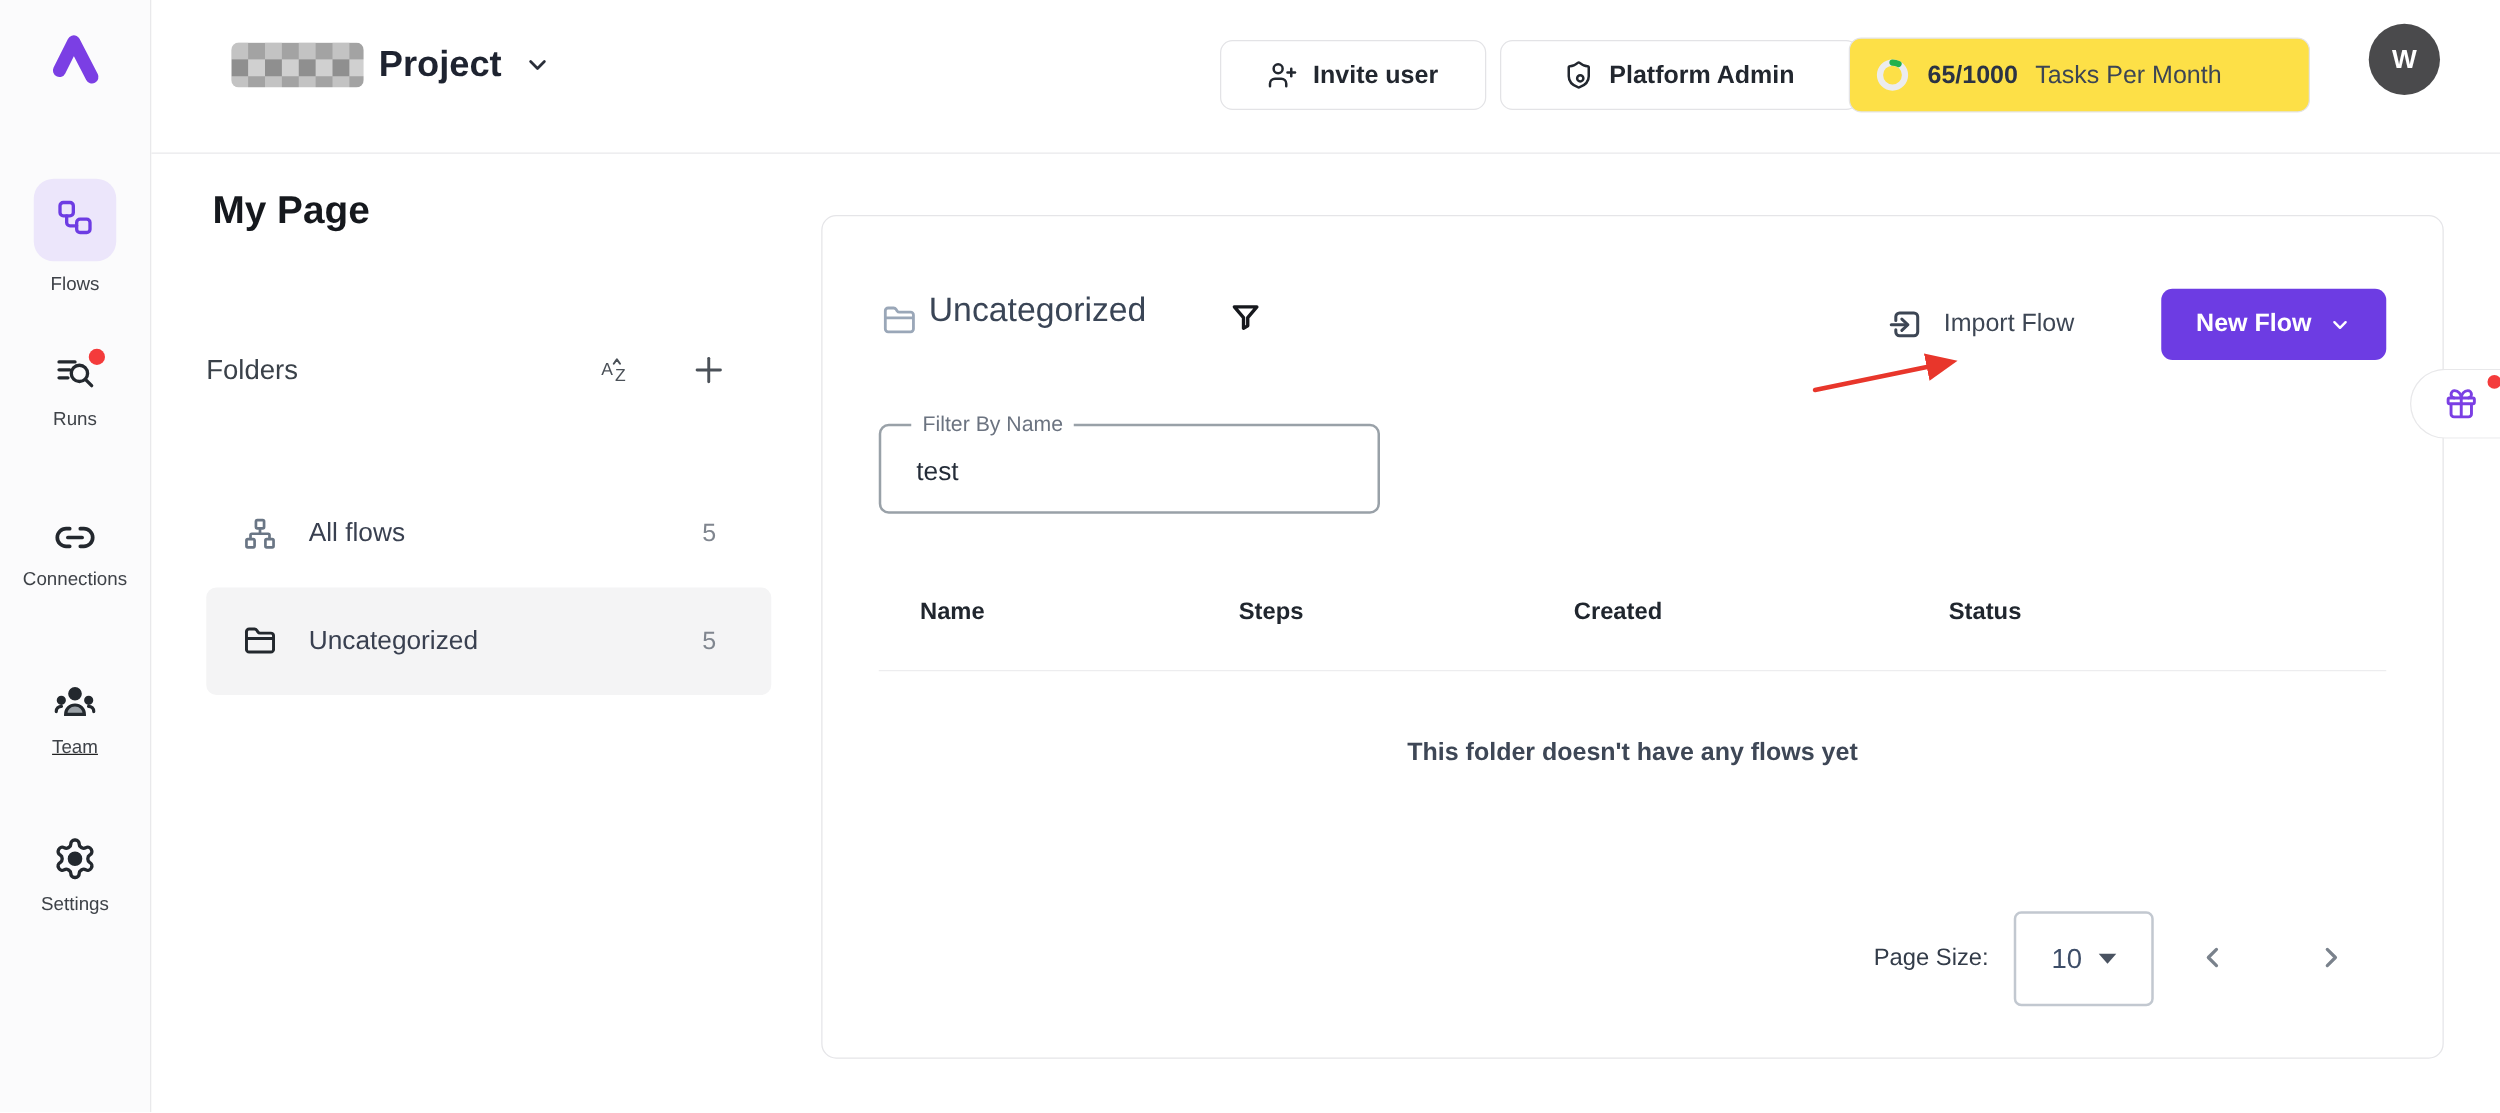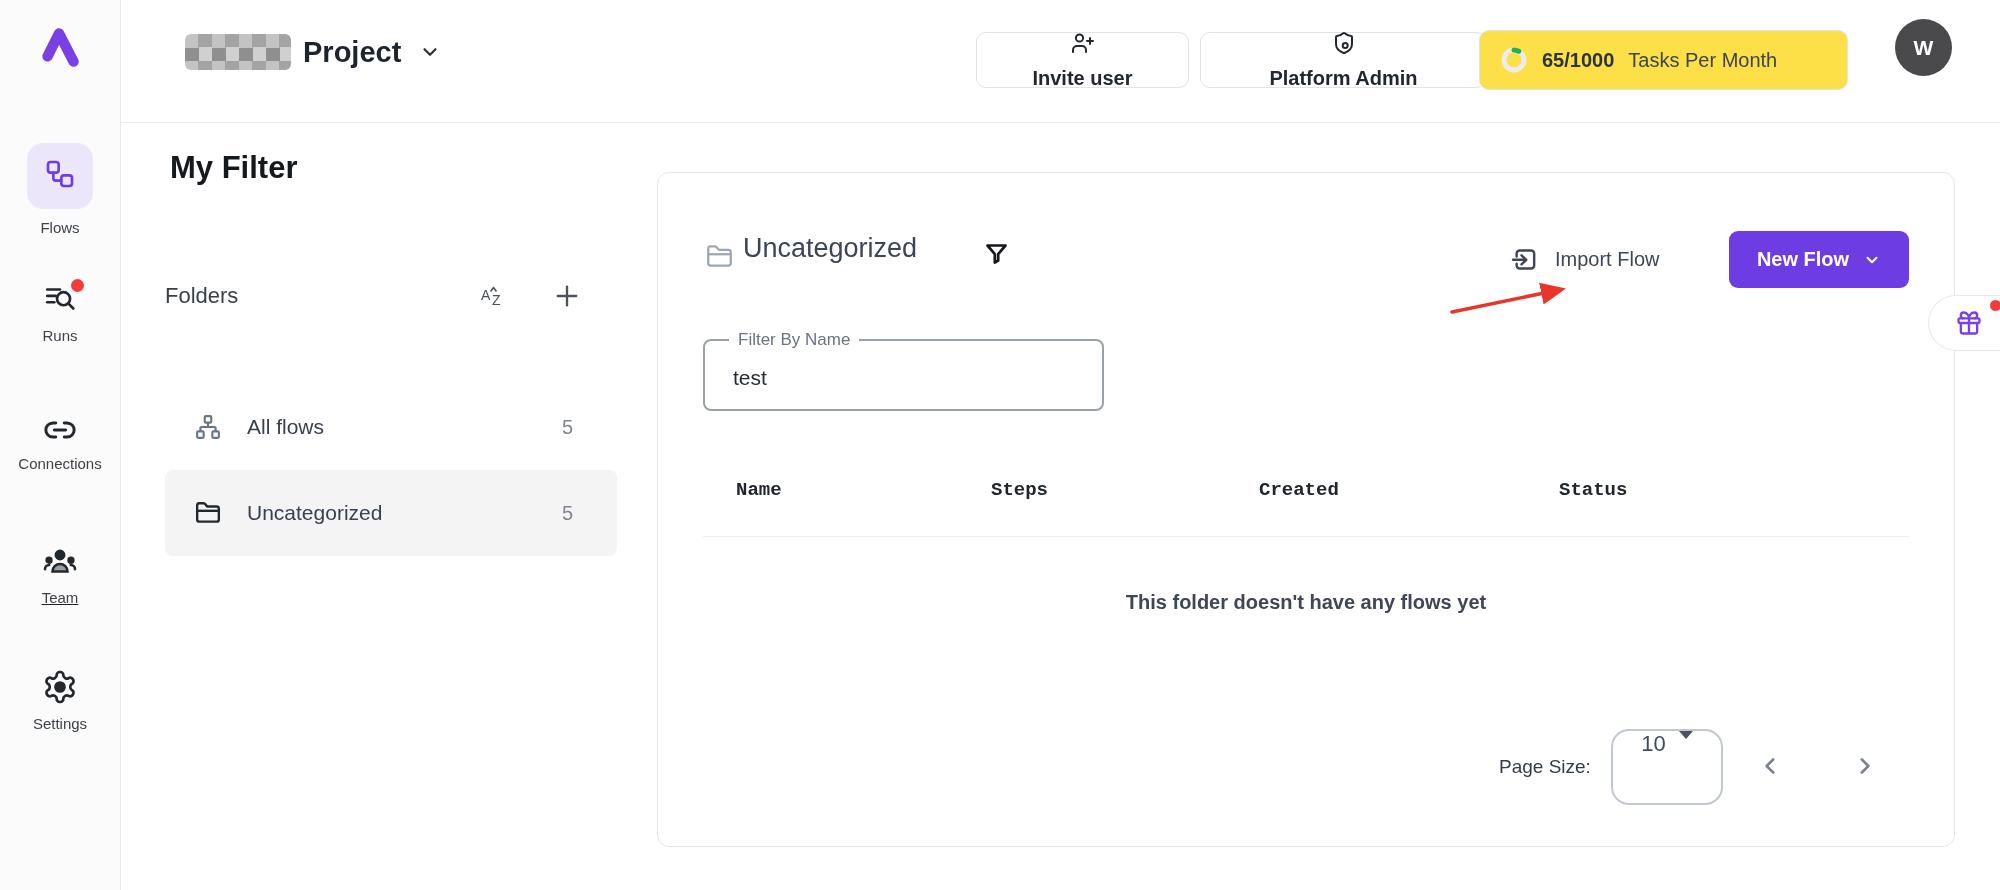--- a/index.html
+++ b/index.html
@@ -24,21 +24,21 @@
   
   .header-divider{position:absolute;left:121px;top:122px;width:1879px;height:1px;background:#e9e9eb;}
   .project-switcher{position:absolute;left:185px;top:28px;height:48px;
                     display:flex;align-items:center;gap:12px;cursor:pointer;}
   .blob{width:106px;height:36px;border-radius:6px;
         background-image:conic-gradient(#a3a3a3 25%,#d0d0d0 25% 50%,#8f8f8f 50% 75%,#c3c3c3 75%);
         background-size:27px 27px;}
   .project-name{font-size:29px;font-weight:bold;color:#1e2330;}
   .hbtn{position:absolute;top:32px;height:56px;background:#fff;border:1px solid #e3e3e6;
         border-radius:10px;display:flex;align-items:center;justify-content:center;gap:12px;
-        font-size:20px;font-weight:bold;color:#22272f;box-sizing:border-box;cursor:pointer;flex-direction:column;}
+        font-size:20px;font-weight:bold;color:#22272f;box-sizing:border-box;cursor:pointer;}
   .btn-invite{left:976px;width:213px;}
   .btn-admin{left:1200px;width:287px;}
   .tasks-badge{position:absolute;left:1479px;top:30px;width:369px;height:60px;
                border:1px solid #e3e3e6;border-radius:10px;background:#fde047;display:flex;
                align-items:center;padding-left:20px;gap:14px;box-sizing:border-box;cursor:pointer;}
   .tasks-value{font-size:20px;font-weight:bold;color:#2b3344;}
   .tasks-label{font-size:20px;color:#3c4554;}
   .avatar{position:absolute;left:1895px;top:19px;width:57px;height:57px;border-radius:50%;
           background:#4a4a4c;color:#fff;display:flex;align-items:center;justify-content:center;
           font-size:21px;font-weight:bold;cursor:pointer;}
@@ -73,30 +73,30 @@
   .anno-arrow{position:absolute;left:788px;top:103px;pointer-events:none;}
 
   .filter-field{position:absolute;left:45px;top:166px;width:401px;height:72px;
                 border:2px solid #99a1a8;border-radius:8px;box-sizing:border-box;}
   .filter-label{position:absolute;left:24px;top:-11px;background:#fff;padding:0 9px;
                 font-size:17px;color:#6b7380;}
   .filter-input{position:absolute;left:0;top:0;width:100%;height:100%;border:none;outline:none;
                 background:transparent;font-family:"Liberation Sans",sans-serif;font-size:21px;
                 color:#242c38;padding:6px 0 0 28px;box-sizing:border-box;}
 
-  .th{position:absolute;top:306px;font-size:19px;font-weight:bold;color:#20262e;font-family:Liberation Mono, monospace;}
+  .th{position:absolute;top:306px;font-size:19px;font-weight:bold;color:#20262e;}
   .th-name{left:78px;} .th-steps{left:333px;} .th-created{left:601px;} .th-status{left:901px;}
   .tbl-divider{position:absolute;left:45px;top:363px;width:1206px;height:1px;background:#ededef;}
   .empty-msg{position:absolute;left:0;top:418px;width:100%;text-align:center;
              font-size:20px;color:#3e4756;font-weight:bold;}
 
   .pag-label{position:absolute;left:841px;top:583px;font-size:19px;color:#333c49;text-align:right;}
   .pagesize-box{position:absolute;left:953px;top:556px;width:112px;height:76px;
-                border:2px solid #c2c8d0;border-radius:18px;box-sizing:border-box;display:flex;
-                justify-content:center;gap:13px;cursor:pointer;background:#fff;}
+                border:2px solid #c2c8d0;border-radius:6px;box-sizing:border-box;display:flex;
+                align-items:center;justify-content:center;gap:13px;cursor:pointer;background:#fff;}
   .pagesize-val{font-size:22px;color:#3d4d68;}
   .caret-down{width:0;height:0;border-left:7px solid transparent;border-right:7px solid transparent;
               border-top:8px solid #4a5361;}
   .pg-prev{position:absolute;left:1100px;top:580px;color:#7a828c;cursor:pointer;display:flex;}
   .pg-next{position:absolute;left:1193px;top:580px;color:#7a828c;cursor:pointer;display:flex;}
 
   
   .gift-pill{position:absolute;left:1928px;top:295px;width:80px;height:56px;background:#fff;
              border:1px solid #e8e8ea;border-right:none;border-radius:28px 0 0 28px;z-index:6;
              display:flex;align-items:center;padding-left:26px;box-sizing:border-box;cursor:pointer;}
@@ -219,21 +219,21 @@
       </svg>
     </span>
     <span class="tasks-value">65/1000</span>
     <span class="tasks-label">Tasks Per Month</span>
   </div>
 
   <div class="avatar">
     <span>W</span>
   </div>
 
-  <div class="page-title">My Filter</div>
+  <div class="page-title">My Page</div>
 
   <div class="folders-header">
     <span class="folders-label">Folders</span>
     <span class="az-btn">
       <svg width="28" height="28" viewBox="0 0 28 28" fill="none">
         <text x="2" y="18" font-size="14" fill="#4b5158" font-family="Liberation Sans, sans-serif">A</text>
         <text x="13" y="23" font-size="14" fill="#4b5158" font-family="Liberation Sans, sans-serif">Z</text>
         <path d="M12 9l2.5-3.5L17 9" stroke="#4b5158" stroke-width="1.6" fill="none" stroke-linecap="round" stroke-linejoin="round"></path>
       </svg>
     </span>

